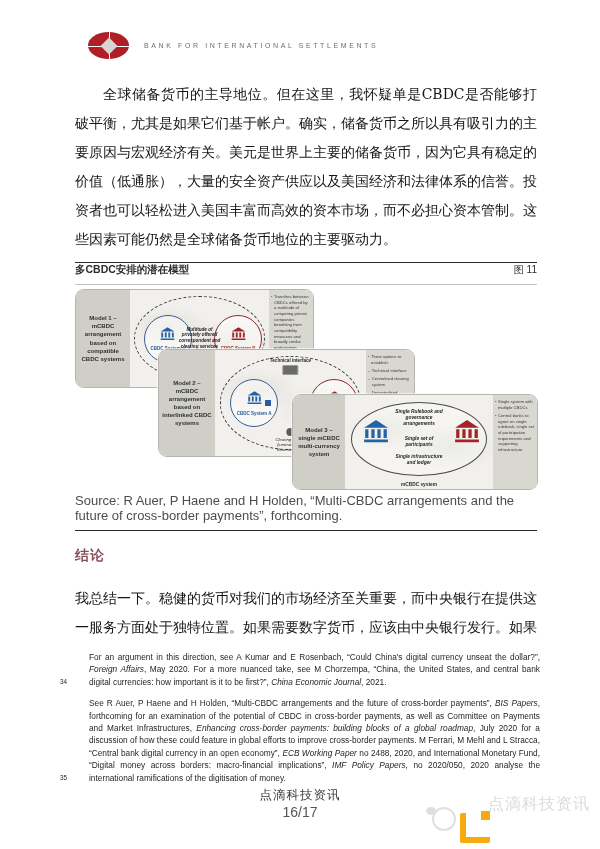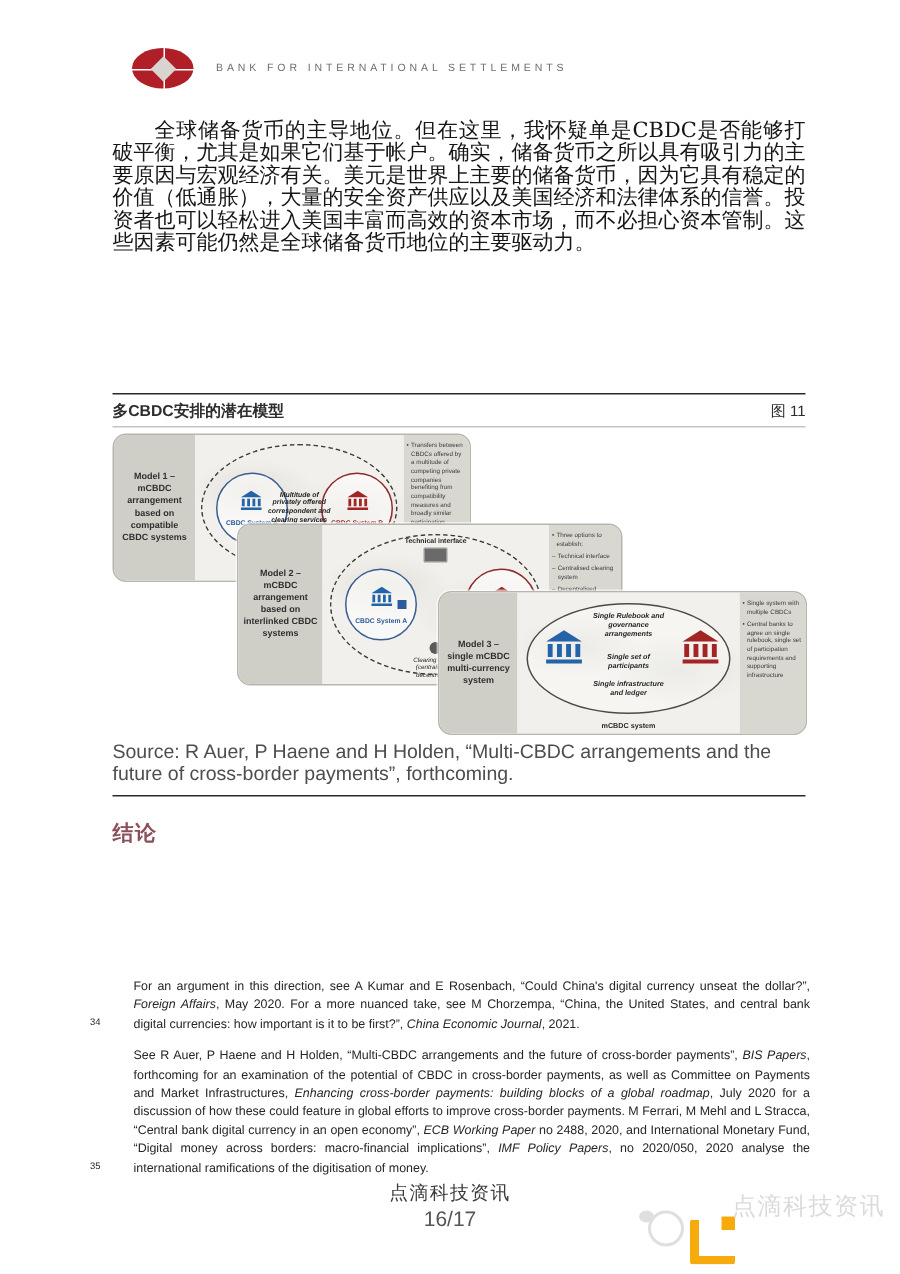--- a/index.html
+++ b/index.html
@@ -9,32 +9,32 @@
   
   .bis-header{position:absolute;left:88px;top:32px;display:flex;align-items:center;gap:15px;}
   .bis-logo{position:relative;width:41px;height:27px;background:#b01e28;border-radius:50%;}
   .bis-logo .diamond{position:absolute;left:50%;top:50%;width:12px;height:12px;background:#d8d5d0;
         transform:translate(-50%,-50%) rotate(45deg);}
   .bis-logo .hline{position:absolute;left:-4px;right:-4px;top:50%;height:1px;background:#fff;}
   .bis-logo .vline{position:absolute;top:-3px;bottom:-3px;left:50%;width:1px;background:#fff;}
   .bis-name{font-family:"Liberation Sans",sans-serif;font-size:7px;letter-spacing:2.6px;color:#6e6e6e;}
 
   
-  .bodytext{position:absolute;left:75px;width:462px;font-size:14px;line-height:15px;
+  .bodytext{position:absolute;left:75px;width:462px;font-size:14px;line-height:29px;
         color:#161616;text-align:justify;margin:0;}
   .indent{text-indent:2em;}
   .para1{top:80px;}
   .para2{top:202px;}
   .concl-para{top:584px;}
 
   
   .figure{position:absolute;left:75px;top:262px;width:462px;}
   .rule-dark{border-top:1.3px solid #2a2a2a;height:0;}
   .rule-light{border-top:1px solid #c4c4c4;height:0;}
-  .fig-titlebar{display:flex;justify-content:space-between;align-items:center;height:21px;
+  .fig-titlebar{display:flex;justify-content:space-between;height:21px;
         font-family:"Liberation Sans",sans-serif;color:#2d2d2d;}
   .fig-title{font-size:10.5px;font-weight:600;}
   .fig-num{font-size:10px;}
   .fig-canvas{position:relative;height:201px;margin-top:2px;}
   .panel{position:absolute;display:flex;background:#fff;border:1px solid #b6b5af;border-radius:9px;overflow:hidden;
         box-shadow:0 0 0 1px rgba(255,255,255,.6);}
   .panel .side{display:flex;align-items:center;justify-content:center;background:#cfcec7;padding:2px 3px;flex:none;}
   .side-label{font-family:"Liberation Sans",sans-serif;font-weight:bold;font-size:6px;line-height:1.35;
         color:#2f2f2f;text-align:center;}
   .panel .main{flex:1;position:relative;
@@ -278,20 +278,21 @@
         </div>
       </div>
 
     </div>
 
     <div class="fig-source">Source: R Auer, P Haene and H Holden, “Multi-CBDC arrangements and the future of cross-border payments”, forthcoming.</div>
     <div class="rule-dark fig-bottom-rule"></div>
   </section>
 
   <h2 class="concl-heading">结论</h2>
+  <p class="bodytext concl-para">我总结一下。稳健的货币对我们的市场经济至关重要，而中央银行在提供这一服务方面处于独特位置。如果需要数字货币，应该由中央银行发行。如果</p>
 
   <div class="footnotes">
     <div class="fn">
       <div class="fn-num">34</div>
       <div class="fn-body"><span>For an argument in this direction, see A Kumar and E Rosenbach, “Could China's digital currency unseat the dollar?”, </span><i>Foreign Affairs</i><span>, May 2020. For a more nuanced take, see M Chorzempa, “China, the United States, and central bank digital currencies: how important is it to be first?”, </span><i>China Economic Journal</i><span>, 2021.</span></div>
     </div>
     <div class="fn">
       <div class="fn-num">35</div>
       <div class="fn-body"><span>See R Auer, P Haene and H Holden, “Multi-CBDC arrangements and the future of cross-border payments”, </span><i>BIS Papers</i><span>, forthcoming for an examination of the potential of CBDC in cross-border payments, as well as Committee on Payments and Market Infrastructures, </span><i>Enhancing cross-border payments: building blocks of a global roadmap</i><span>, July 2020 for a discussion of how these could feature in global efforts to improve cross-border payments. M Ferrari, M Mehl and L Stracca, “Central bank digital currency in an open economy”, </span><i>ECB Working Paper</i><span> no 2488, 2020, and International Monetary Fund, “Digital money across borders: macro-financial implications”, </span><i>IMF Policy Papers</i><span>, no 2020/050, 2020 analyse the international ramifications of the digitisation of money.</span></div>
     </div>

